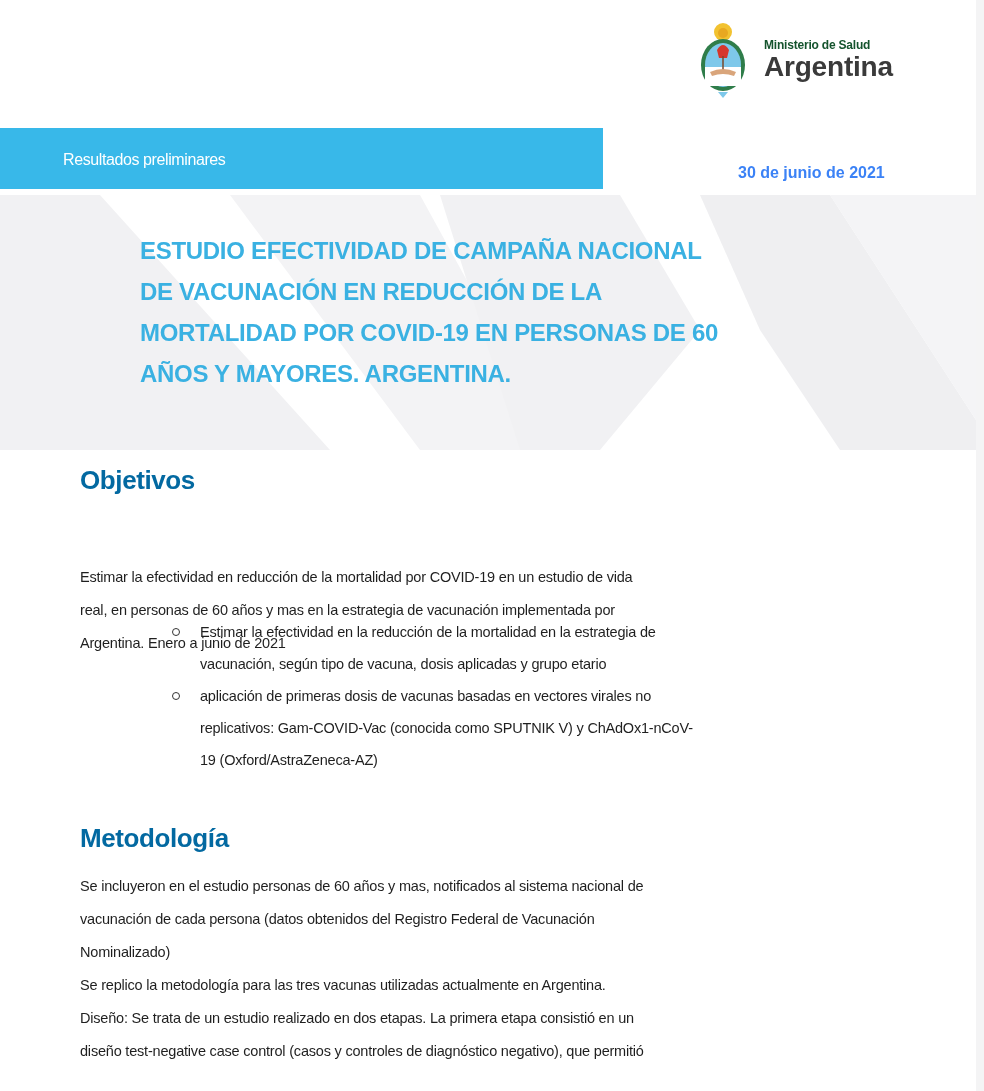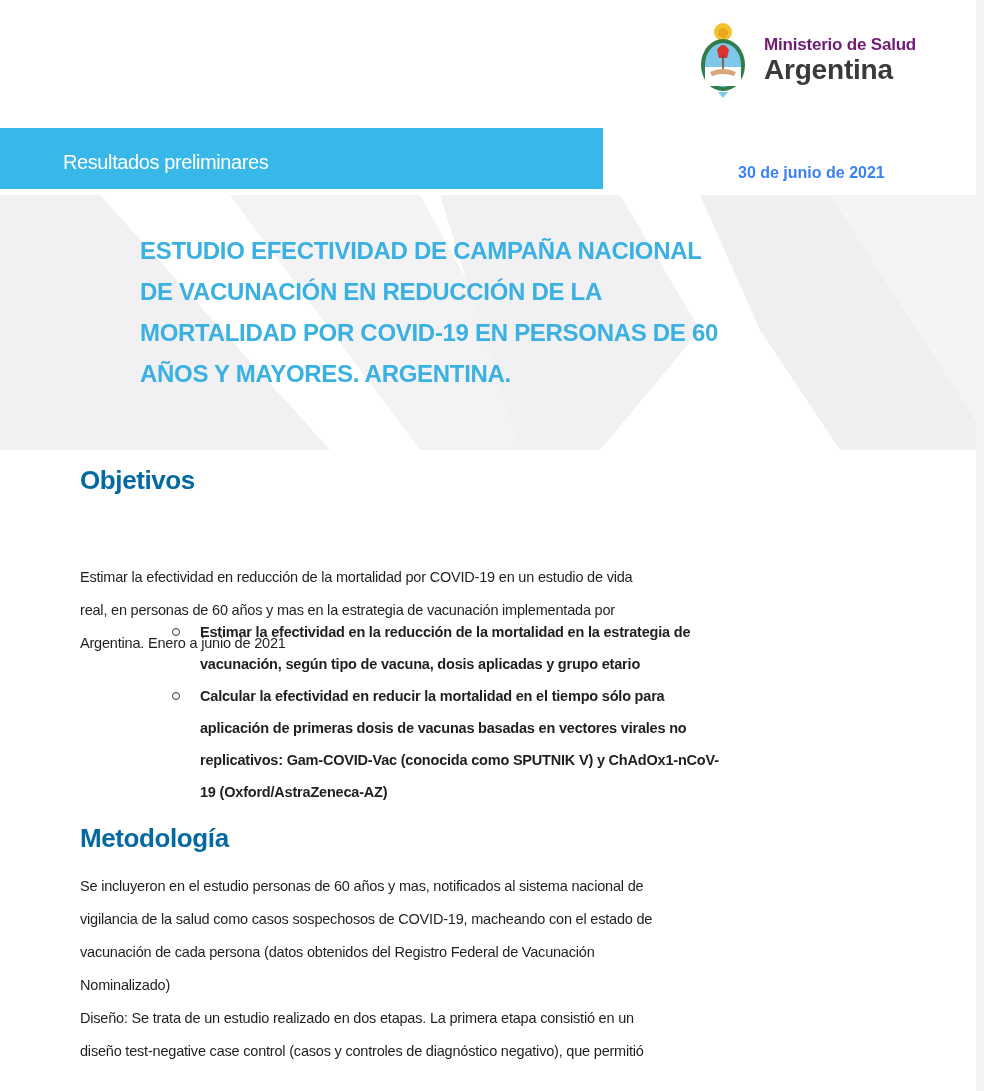--- a/index.html
+++ b/index.html
@@ -9,47 +9,47 @@
       font-family: "Liberation Sans", "DejaVu Sans", sans-serif;
       color: #222222;
     }
     .right-strip {
       position: absolute; left: 976px; top: 0; width: 8px; height: 1091px; background: #f4f4f5;
     }
     .bg-shapes { position: absolute; left: 0; top: 0; width: 984px; height: 450px; pointer-events: none; }
     .logo { position: absolute; left: 698px; top: 20px; display: flex; align-items: center; }
     .logo svg { width: 50px; height: 82px; }
     .logo-text { margin-left: 16px; line-height: 1.1; }
-    .logo-line1 { font-size: 17px; font-weight: bold; color: #701a75; letter-spacing: -0.2px; }
+    .logo-line1 { font-size: 12px; font-weight: bold; color: #14532d; letter-spacing: -0.2px; }
     .logo-line2 { font-size: 28px; font-weight: bold; color: #3a3a3a; letter-spacing: -0.2px; }
     .banner {
       position: absolute; left: 0; top: 128px; width: 603px; height: 61px;
       background: #38b8e9;
     }
     .banner-text {
-      position: absolute; left: 63px; top: 151px; font-size: 20px; color: #ffffff;
+      position: absolute; left: 63px; top: 151px; font-size: 16px; color: #ffffff;
       letter-spacing: -0.4px;
     }
     .date {
       position: absolute; left: 738px; top: 164px; font-size: 16px; font-weight: bold; color: #3b82f6;
     }
     .title {
       position: absolute; left: 140px; top: 230px; width: 680px;
       font-size: 24px; font-weight: bold; color: #3ab1e2;
       line-height: 41px; letter-spacing: -0.3px;
     }
     .section-heading {
       position: absolute; left: 80px; font-size: 26px; font-weight: bold; color: #0369a1; letter-spacing: -0.4px;
     }
     .para {
       position: absolute; left: 80px; width: 700px; font-size: 14.5px; line-height: 33px;
       color: #1f1f1f; letter-spacing: -0.2px;
     }
     .bullets {
-      position: absolute; left: 170px; top: 616px; width: 600px; margin: 0; padding: 0; list-style: none; font-weight: bold;
+      position: absolute; left: 170px; top: 616px; width: 600px; margin: 0; padding: 0; list-style: none;
     }
     .bullet {
       position: relative; padding-left: 30px; font-size: 14.5px; line-height: 32px; color: #1f1f1f; letter-spacing: -0.2px;
     }
     .bullet-marker {
       position: absolute; left: 2px; top: 12px; width: 6px; height: 6px; border: 1px solid #333; border-radius: 50%;
     }
   </style>
 </head>
 <body>
@@ -103,29 +103,28 @@
 </div>
 
 <ul class="bullets">
   <li class="bullet">
     <span class="bullet-marker"></span>
     <div>Estimar la efectividad en la reducción de la mortalidad en la estrategia de</div>
     <div>vacunación, según tipo de vacuna, dosis aplicadas y grupo etario</div>
   </li>
   <li class="bullet">
     <span class="bullet-marker"></span>
-    <div>Calcular la efectividad en reducir la mortalidad en el tiempo sólo para</div>
     <div>aplicación de primeras dosis de vacunas basadas en vectores virales no</div>
     <div>replicativos: Gam-COVID-Vac (conocida como SPUTNIK V) y ChAdOx1-nCoV-</div>
     <div>19 (Oxford/AstraZeneca-AZ)</div>
   </li>
 </ul>
 
 <div class="section-heading" style="top:823px;">Metodología</div>
 
 <div class="para" style="top:870px;">
   <div>Se incluyeron en el estudio personas de 60 años y mas, notificados al sistema nacional de</div>
-  <div>vigilancia de la salud como casos sospechosos de COVID-19, macheando con el estado de</div>
   <div>vacunación de cada persona (datos obtenidos del Registro Federal de Vacunación</div>
   <div>Nominalizado)</div>
+  <div>Se replico la metodología para las tres vacunas utilizadas actualmente en Argentina.</div>
   <div>Diseño: Se trata de un estudio realizado en dos etapas. La primera etapa consistió en un</div>
   <div>diseño test-negative case control (casos y controles de diagnóstico negativo), que permitió</div>
 </div>
 
 </body></html>

